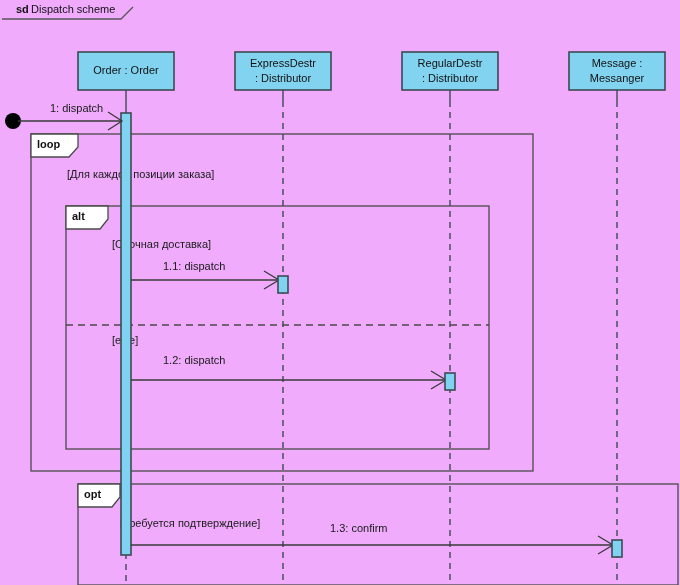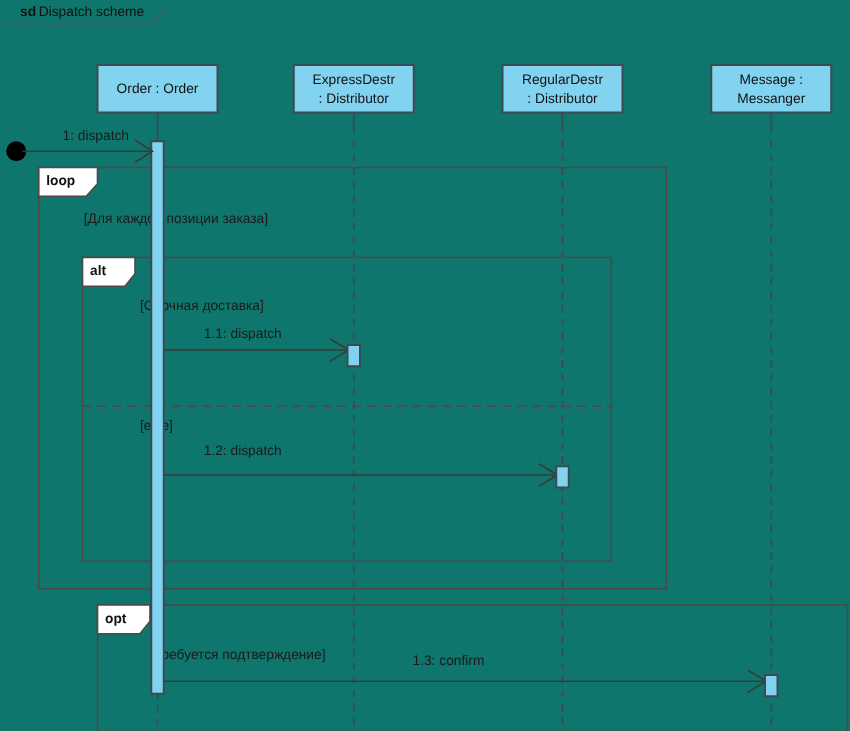--- a/index.html
+++ b/index.html
@@ -10,21 +10,21 @@
   body {
     font-family: "Liberation Sans", sans-serif;
     width: 680px;
     height: 585px;
     overflow: hidden;
   }
   #canvas {
     position: relative;
     width: 680px;
     height: 585px;
-    background: #0f766e;
+    background: #f0abfc;
   }
   svg.diagram {
     position: absolute;
     left: 0;
     top: 0;
     width: 680px;
     height: 585px;
   }
   .lbl {
     font-family: "Liberation Sans", sans-serif;

